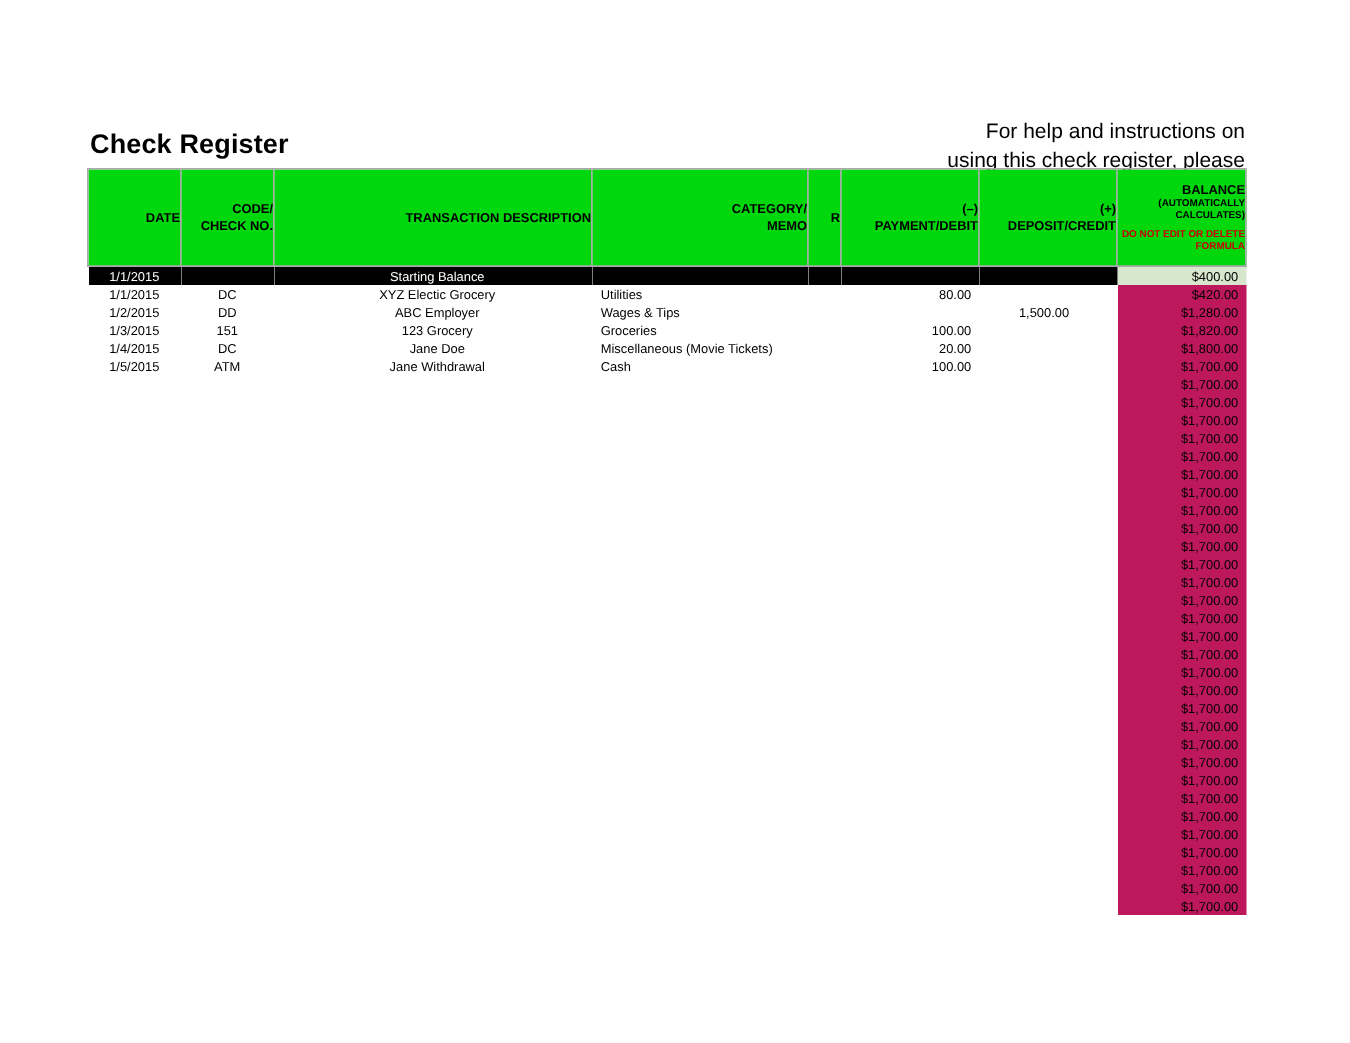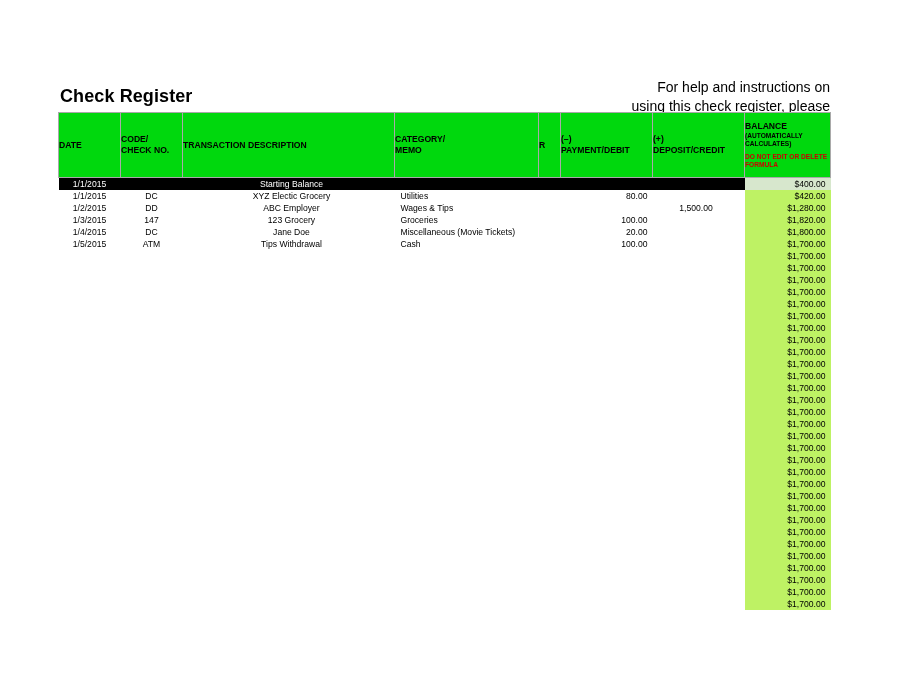--- a/index.html
+++ b/index.html
@@ -58,21 +58,21 @@
     vertical-align: middle;
   }
 
   
   .hdr-row th {
     background: #00d80d;
     border: 1px solid #a9a9a9;
     height: 64px;
     font-size: 8.6px;
     font-weight: bold;
-    text-align: left;
+    text-align: right;
     line-height: 1.28;
     color: #000000;
   }
   .hdr-sub {
     font-size: 6.6px;
     font-weight: bold;
     display: block;
     line-height: 1.2;
   }
   .hdr-warn {
@@ -110,21 +110,21 @@
   .c-date    { text-align: center; }
   .c-code    { text-align: center; }
   .c-desc    { text-align: center;  padding-left: 6px !important; }
   .c-cat     { text-align: left;  padding-left: 6px !important; }
   .c-r       { text-align: center; }
   .c-debit   { text-align: right; padding-right: 5px !important; color: #ff3333; }
   .c-credit  { text-align: center; padding-right: 5px !important; }
   .c-balance {
     text-align: right;
     padding-right: 5px !important;
-    background: #bef264;
+    background: #be185d;
   }
 
   
   .start-row td {
     background: #000000;
     color: #ffffff;
   }
   .start-row td.c-balance {
     background: #d7e7cd;
     color: #000000;
@@ -209,42 +209,42 @@
         <td class="c-code">DD</td>
         <td class="c-desc">ABC Employer</td>
         <td class="c-cat">Wages &amp; Tips</td>
         <td class="c-r"></td>
         <td class="c-debit"></td>
         <td class="c-credit">1,500.00</td>
         <td class="c-balance">$1,280.00</td>
       </tr>
       <tr class="data-row">
         <td class="c-date">1/3/2015</td>
-        <td class="c-code">147</td>
+        <td class="c-code">151</td>
         <td class="c-desc">123 Grocery</td>
         <td class="c-cat">Groceries</td>
         <td class="c-r"></td>
         <td class="c-debit">100.00</td>
         <td class="c-credit"></td>
         <td class="c-balance">$1,820.00</td>
       </tr>
       <tr class="data-row">
         <td class="c-date">1/4/2015</td>
         <td class="c-code">DC</td>
         <td class="c-desc">Jane Doe</td>
         <td class="c-cat">Miscellaneous (Movie Tickets)</td>
         <td class="c-r"></td>
         <td class="c-debit">20.00</td>
         <td class="c-credit"></td>
         <td class="c-balance">$1,800.00</td>
       </tr>
       <tr class="data-row">
         <td class="c-date">1/5/2015</td>
         <td class="c-code">ATM</td>
-        <td class="c-desc">Tips Withdrawal</td>
+        <td class="c-desc">Jane Withdrawal</td>
         <td class="c-cat">Cash</td>
         <td class="c-r"></td>
         <td class="c-debit">100.00</td>
         <td class="c-credit"></td>
         <td class="c-balance">$1,700.00</td>
       </tr>
       <tr class="data-row">
         <td class="c-date"></td>
         <td class="c-code"></td>
         <td class="c-desc"></td>

